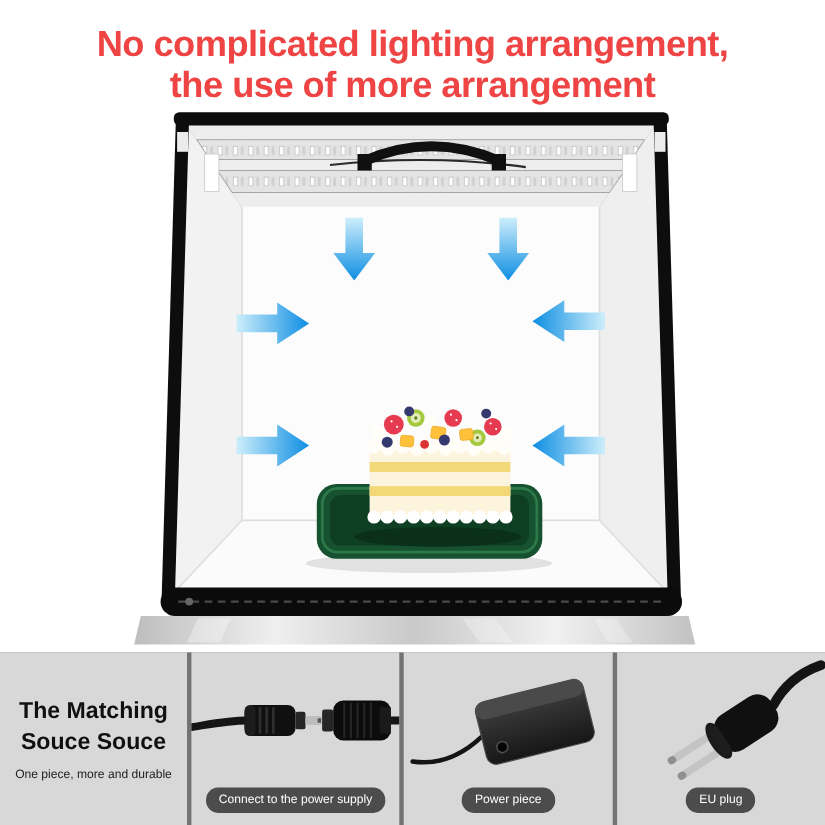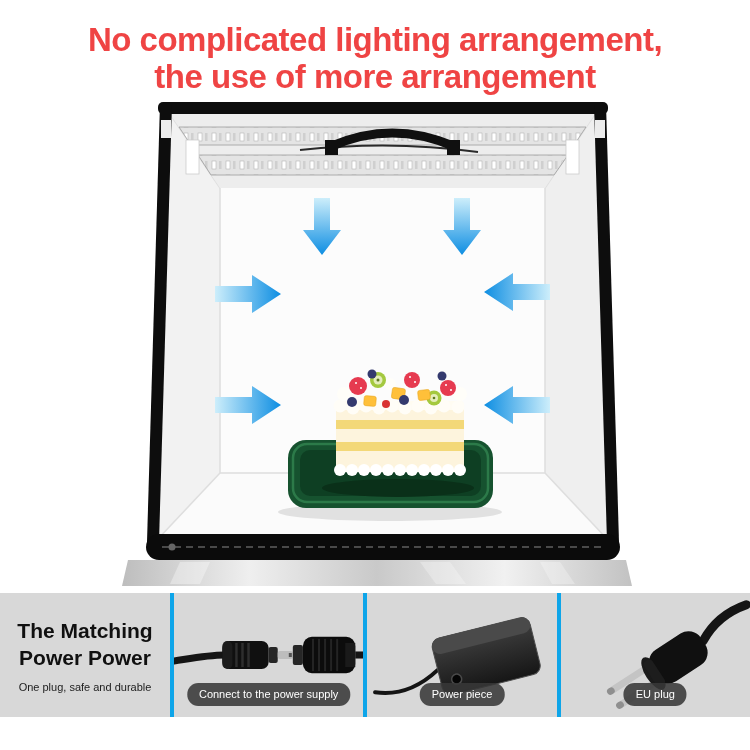--- a/index.html
+++ b/index.html
@@ -6,22 +6,22 @@
   body{
     width:750px;height:750px;position:relative;overflow:hidden;
     background:#ffffff;font-family:"Liberation Sans",sans-serif;
   }
   .headline{
     position:absolute;top:22px;left:0;width:750px;text-align:center;
     font-weight:700;font-size:33px;line-height:1.12;color:#ef4444;letter-spacing:-0.5px;
   }
   .stage{position:absolute;top:88px;left:0;width:750px;height:505px;}
   .bottom-strip{
-    position:absolute;top:593px;left:0;width:750px;height:124px;
-    background:#0ea5e9;display:flex;gap:4px;
+    position:absolute;top:593px;left:0;width:750px;height:157px;
+    background:#737373;display:flex;gap:4px;
   }
   .col{background:#d8d8d8;height:100%;position:relative;}
   .col-text{
     width:170px;flex:0 0 170px;display:flex;flex-direction:column;
     justify-content:center;align-items:center;text-align:center;padding:0 6px;box-sizing:border-box;
   }
   .col-tile{flex:1 1 auto;}
   .matching-heading{font-size:21px;font-weight:700;color:#101010;line-height:1.3;}
   .matching-sub{font-size:11px;color:#1c1c1c;margin-top:10px;}
   .tile-art{position:absolute;top:6px;left:0;width:100%;height:112px;}
@@ -196,23 +196,23 @@
     <polygon points="540,474 560,474 575,496 552,496" fill="rgba(255,255,255,0.28)"></polygon>
   </g>
 </svg>
 </div>
 
 <div class="bottom-strip">
 
   <div class="col col-text">
     <div class="matching-heading">
       <div>The Matching</div>
-      <div>Power Power</div>
+      <div>Souce Souce</div>
     </div>
-    <div class="matching-sub">One plug, safe and durable</div>
+    <div class="matching-sub">One piece, more and durable</div>
   </div>
 
   <div class="col col-tile">
     <svg class="tile-art" viewBox="0 0 188 110">
       <path d="M0,61 C25,57 35,55 50,55" stroke="#151515" stroke-width="7" fill="none" stroke-linecap="round"></path>
       <rect x="48" y="41" width="46" height="28" rx="7" fill="#101010"></rect>
       <rect x="48" y="41" width="10" height="28" rx="5" fill="#1c1c1c"></rect>
       <line x1="62" y1="43" x2="62" y2="67" stroke="#2e2e2e" stroke-width="2.5"></line>
       <line x1="68" y1="43" x2="68" y2="67" stroke="#2e2e2e" stroke-width="2.5"></line>
       <line x1="74" y1="43" x2="74" y2="67" stroke="#2e2e2e" stroke-width="2.5"></line>

